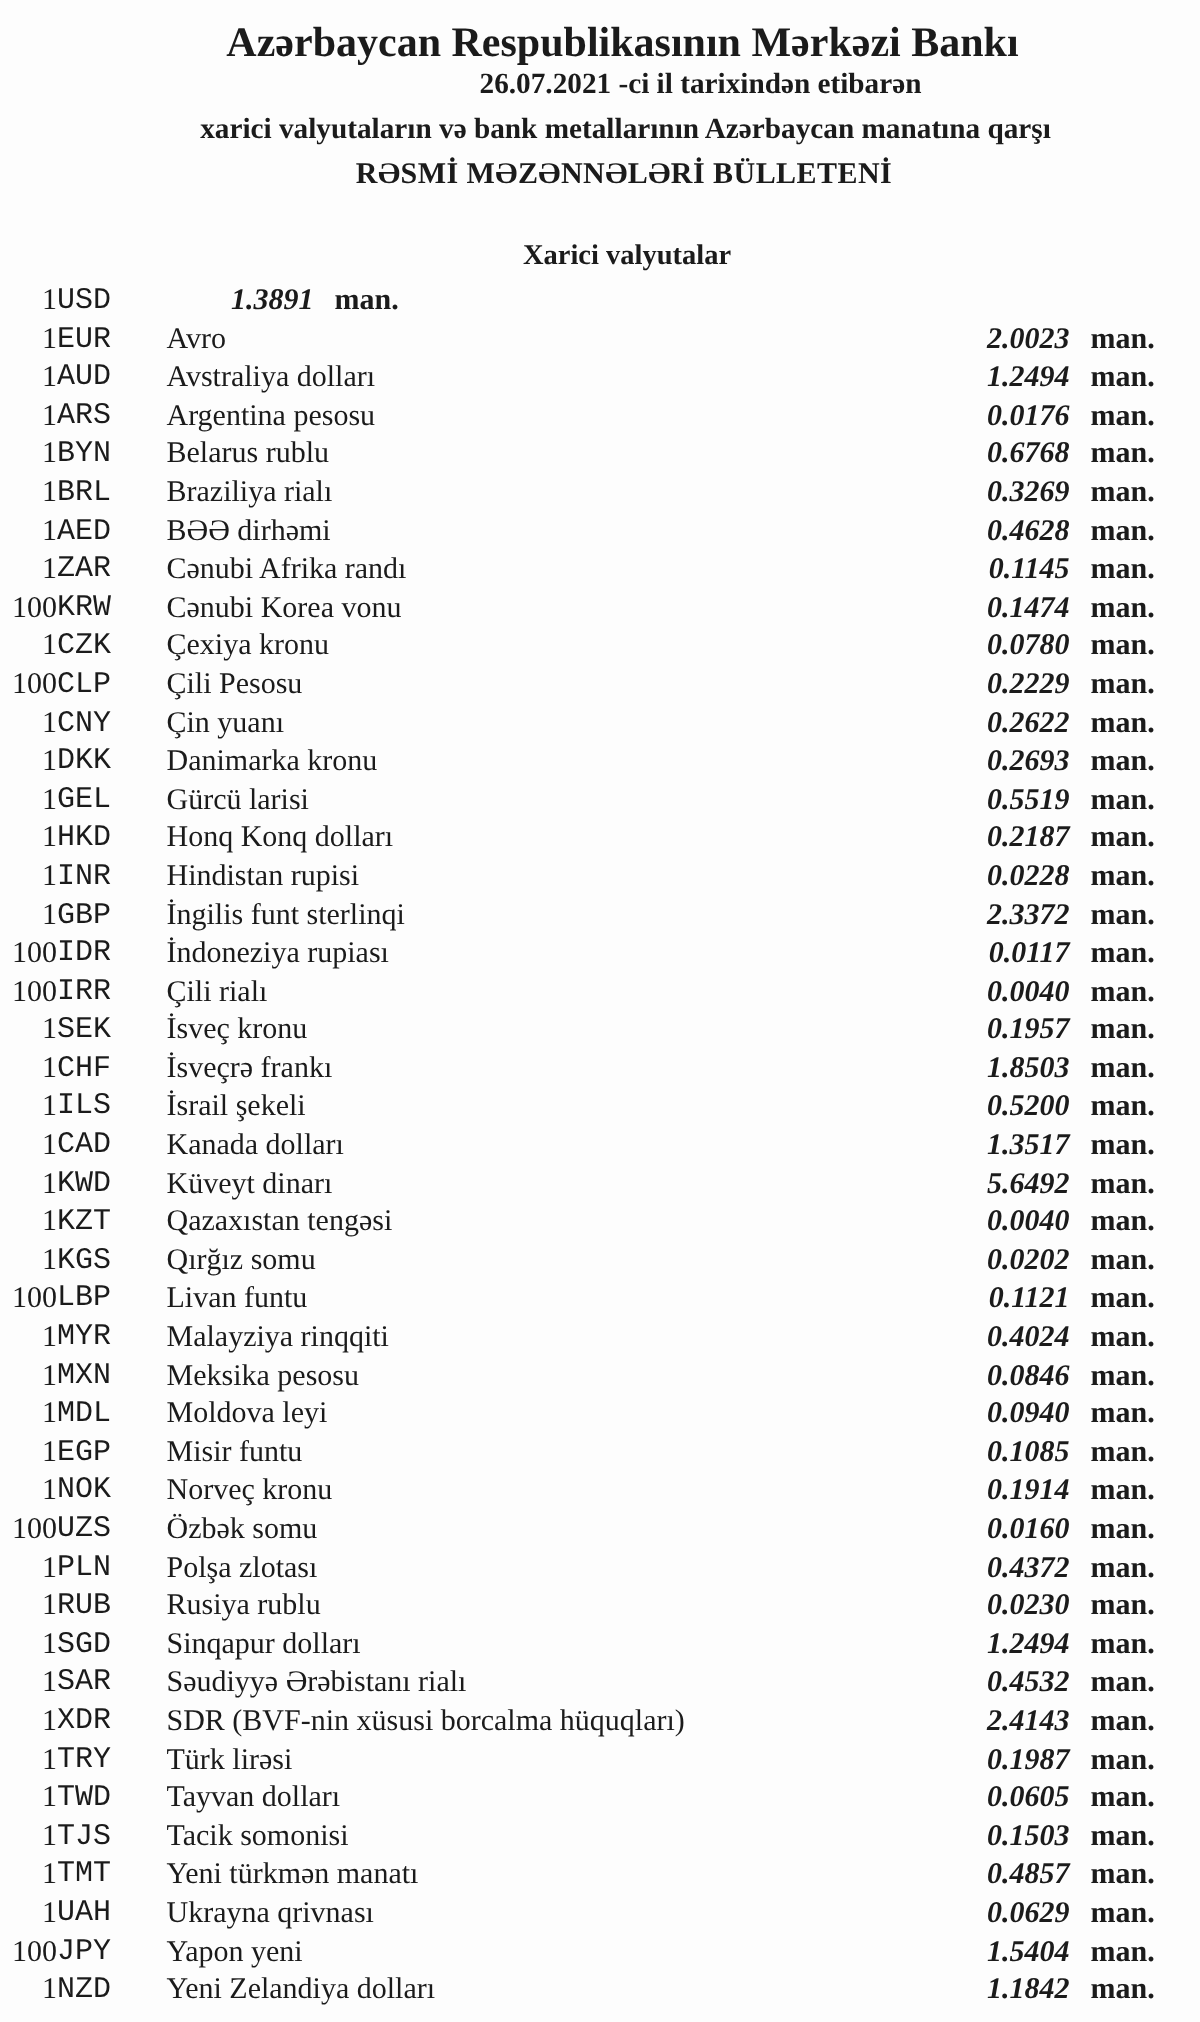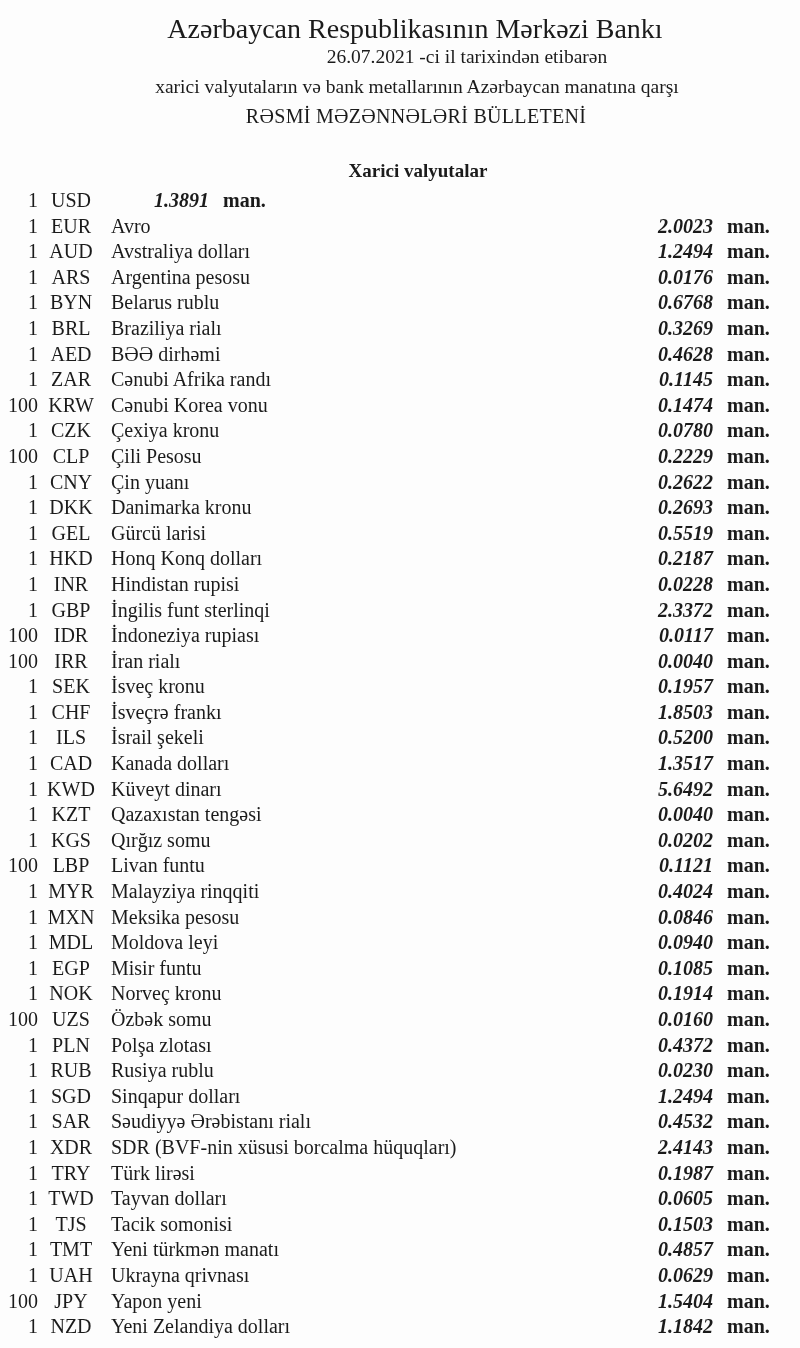--- a/index.html
+++ b/index.html
@@ -12,21 +12,21 @@
     width: 800px;
     height: 1348px;
     background: #fdfdfd;
     color: #1b1b1b;
     font-family: "Liberation Serif", "DejaVu Serif", serif;
     overflow: hidden;
   }
   .hdr-line {
     position: absolute;
     white-space: nowrap;
-    font-weight: normal;
+    font-weight: bold;
     transform: translateX(-50%);
   }
   .hdr-title {
     top: 13px;
     left: calc(50% + 15px);
     font-size: 28px;
   }
   .hdr-date {
     top: 46px;
     left: calc(50% + 67px);
@@ -66,22 +66,23 @@
     font-size: 20px;
     line-height: 25.6px;
   }
   .cell-qty {
     width: 38px;
     text-align: right;
     flex: none;
   }
   .cell-code {
     width: 66px;
-    text-align: center;
+    text-align: left;
     flex: none;
+    font-family: Liberation Mono, monospace;
   }
   .cell-name {
     flex: 1 1 auto;
     padding-left: 7px;
     text-align: left;
     white-space: nowrap;
     overflow: hidden;
   }
   .cell-rate {
     width: 105px;
@@ -253,21 +254,21 @@
     <span class="cell-qty">100</span>
     <span class="cell-code">IDR</span>
     <span class="cell-name">İndoneziya rupiası</span>
     <span class="cell-rate">0.0117</span>
     <span class="cell-man">man.</span>
   </div>
 
   <div class="row">
     <span class="cell-qty">100</span>
     <span class="cell-code">IRR</span>
-    <span class="cell-name">İran rialı</span>
+    <span class="cell-name">Çili rialı</span>
     <span class="cell-rate">0.0040</span>
     <span class="cell-man">man.</span>
   </div>
 
   <div class="row">
     <span class="cell-qty">1</span>
     <span class="cell-code">SEK</span>
     <span class="cell-name">İsveç kronu</span>
     <span class="cell-rate">0.1957</span>
     <span class="cell-man">man.</span>

